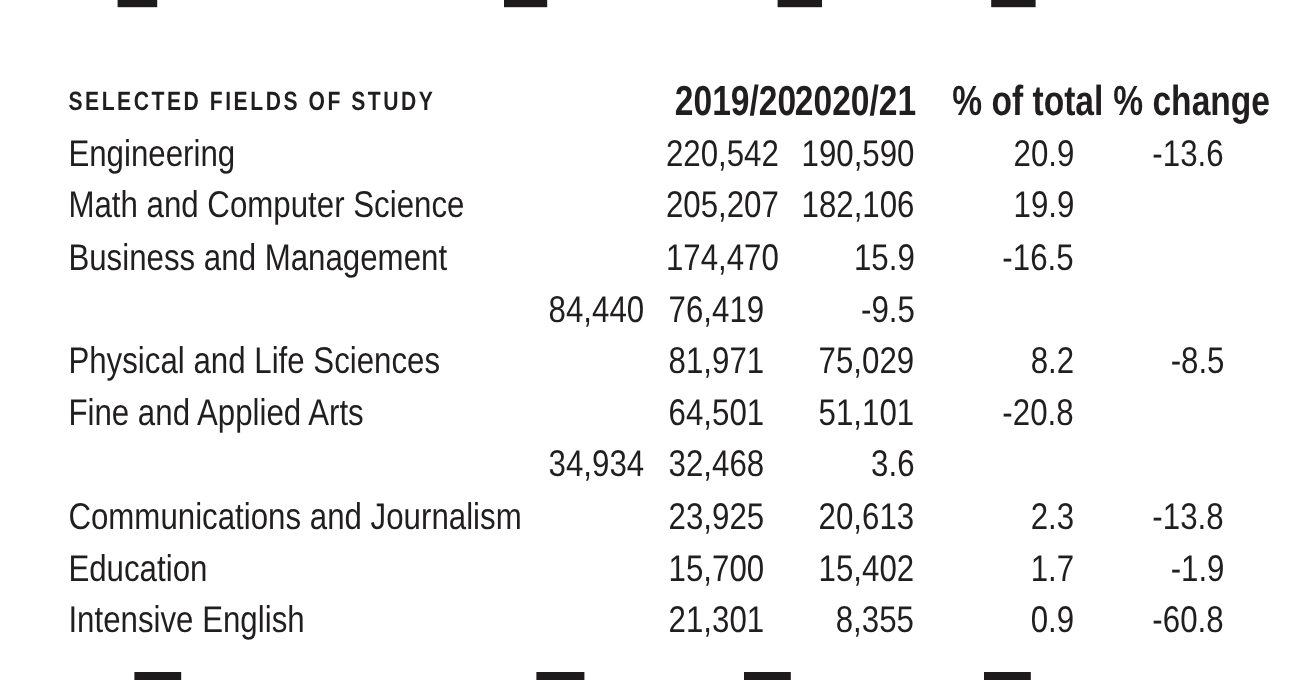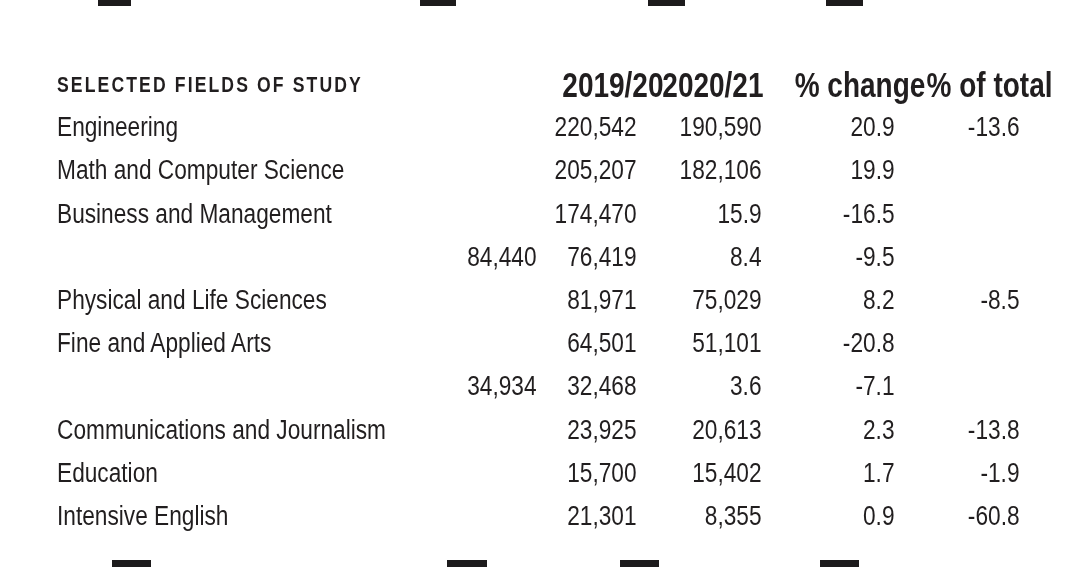--- a/index.html
+++ b/index.html
@@ -42,21 +42,21 @@
   .cell-label .cond { transform-origin: 0 50%; }
   .cell-num   .cond { transform-origin: 100% 50%; }
   .header-row { font-weight: bold; }
   .header-row .cell-num { font-size: 35px; }
   .header-row .cell-num .cond { transform: scaleX(0.80); }
   .title-head {
     font-size: 22px;
     letter-spacing: 0.12em;
   }
   .title-head .cond { transform: scaleX(0.80); }
-  .body-row { font-size: 27px; }
+  .body-row { font-size: 31px; }
   
   .frag {
     position: absolute;
     background: #1d1b1c;
   }
   .frag-top { top: 0; height: 6px; }
   .frag-bottom { bottom: 0; height: 7px; }
 </style>
 </head>
 <body>
@@ -76,25 +76,25 @@
     <div class="cell-label title-head">
       <span class="cond">SELECTED FIELDS OF STUDY</span>
     </div>
     <div class="cell-num">
       <span class="cond">2019/20</span>
     </div>
     <div class="cell-num">
       <span class="cond">2020/21</span>
     </div>
     <div class="cell-num">
+      <span class="cond">% of total</span>
+    </div>
+    <div class="cell-num">
       <span class="cond">% change</span>
     </div>
-    <div class="cell-num">
-      <span class="cond">% of total</span>
-    </div>
   </div>
 
   <div id="rows">
     <div class="t-row body-row">
       <div class="cell-label">
         <span class="cond">Engineering</span>
       </div>
       <div class="cell-num">
         <span class="cond">220,542</span>
       </div>
@@ -140,23 +140,20 @@
     </div>
 
     <div class="t-row body-row">
       <div class="cell-num">
         <span class="cond">84,440</span>
       </div>
       <div class="cell-num">
         <span class="cond">76,419</span>
       </div>
       <div class="cell-num">
-        <span class="cond">8.4</span>
-      </div>
-      <div class="cell-num">
         <span class="cond">-9.5</span>
       </div>
     </div>
 
     <div class="t-row body-row">
       <div class="cell-label">
         <span class="cond">Physical and Life Sciences</span>
       </div>
       <div class="cell-num">
         <span class="cond">81,971</span>
@@ -190,23 +187,20 @@
     <div class="t-row body-row">
       <div class="cell-num">
         <span class="cond">34,934</span>
       </div>
       <div class="cell-num">
         <span class="cond">32,468</span>
       </div>
       <div class="cell-num">
         <span class="cond">3.6</span>
       </div>
-      <div class="cell-num">
-        <span class="cond">-7.1</span>
-      </div>
     </div>
 
     <div class="t-row body-row">
       <div class="cell-label">
         <span class="cond">Communications and Journalism</span>
       </div>
       <div class="cell-num">
         <span class="cond">23,925</span>
       </div>
       <div class="cell-num">

